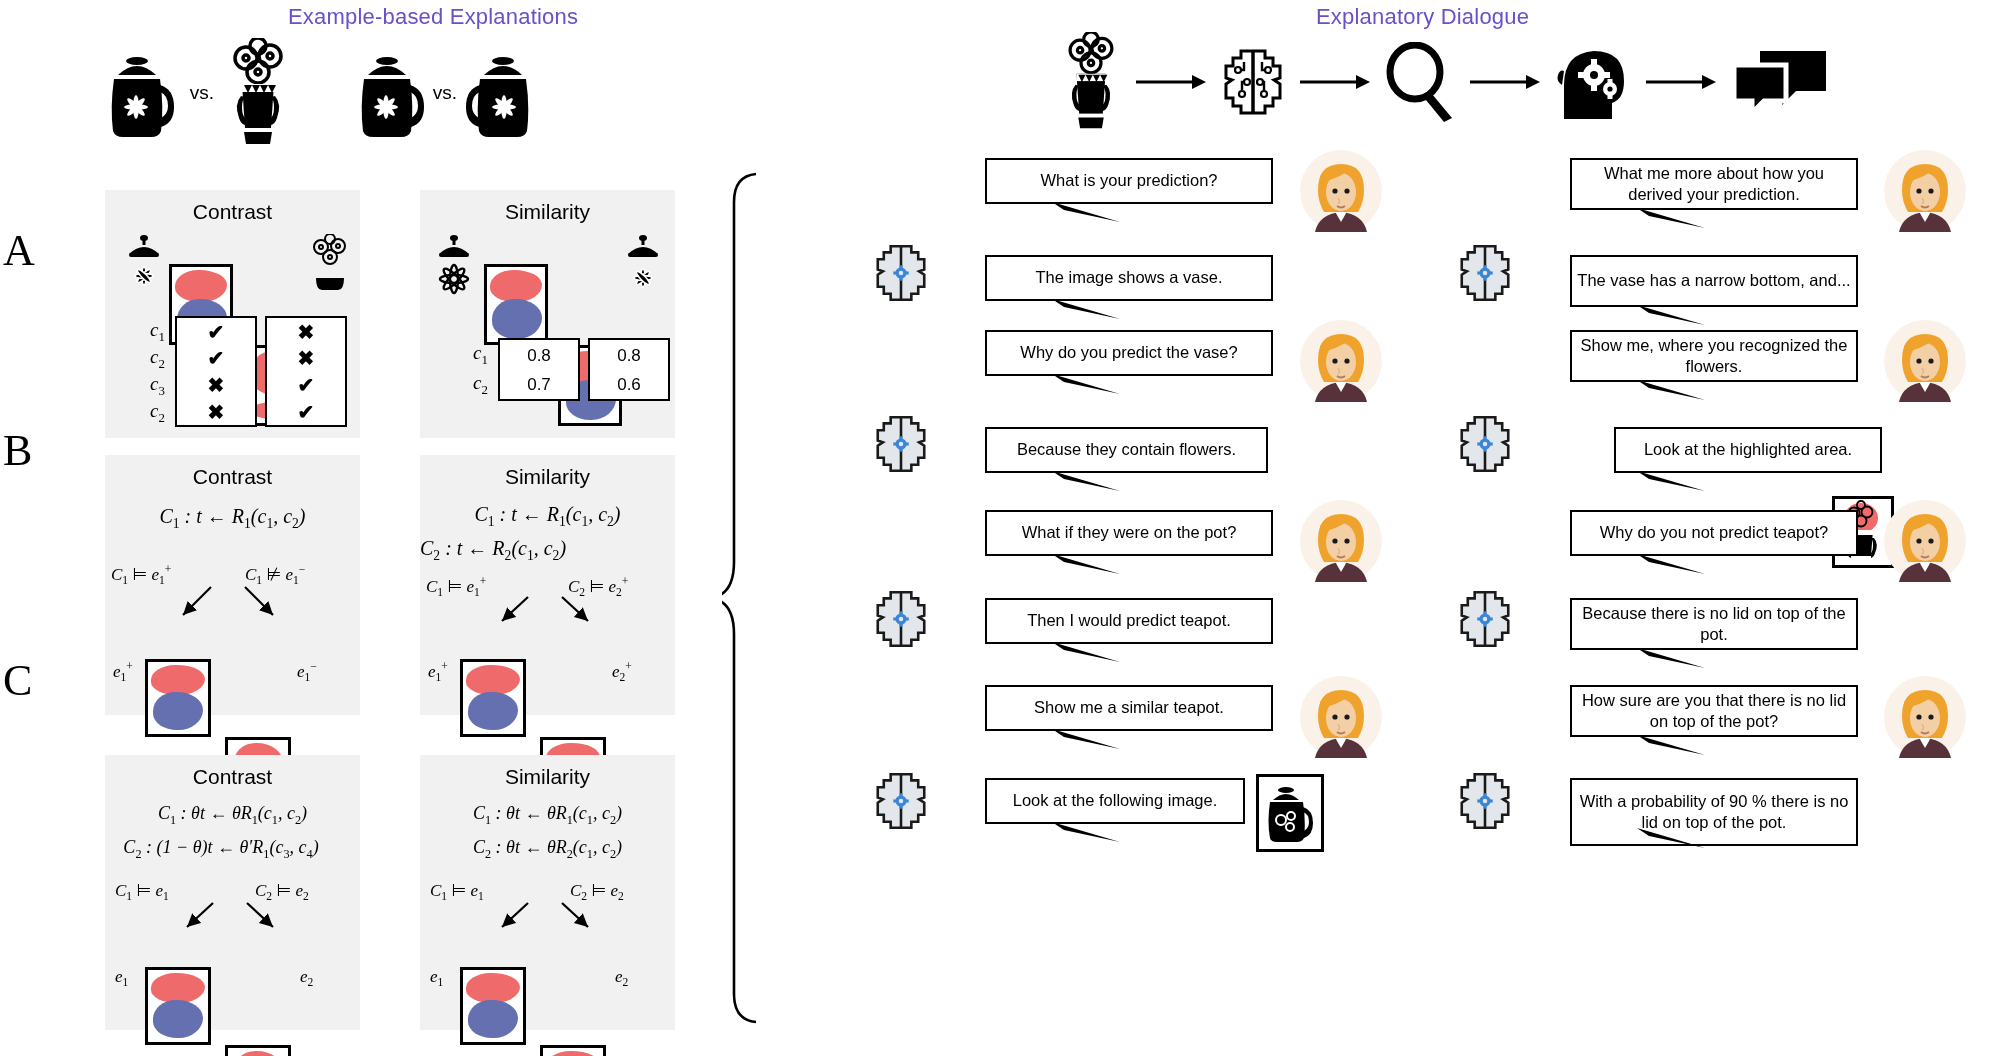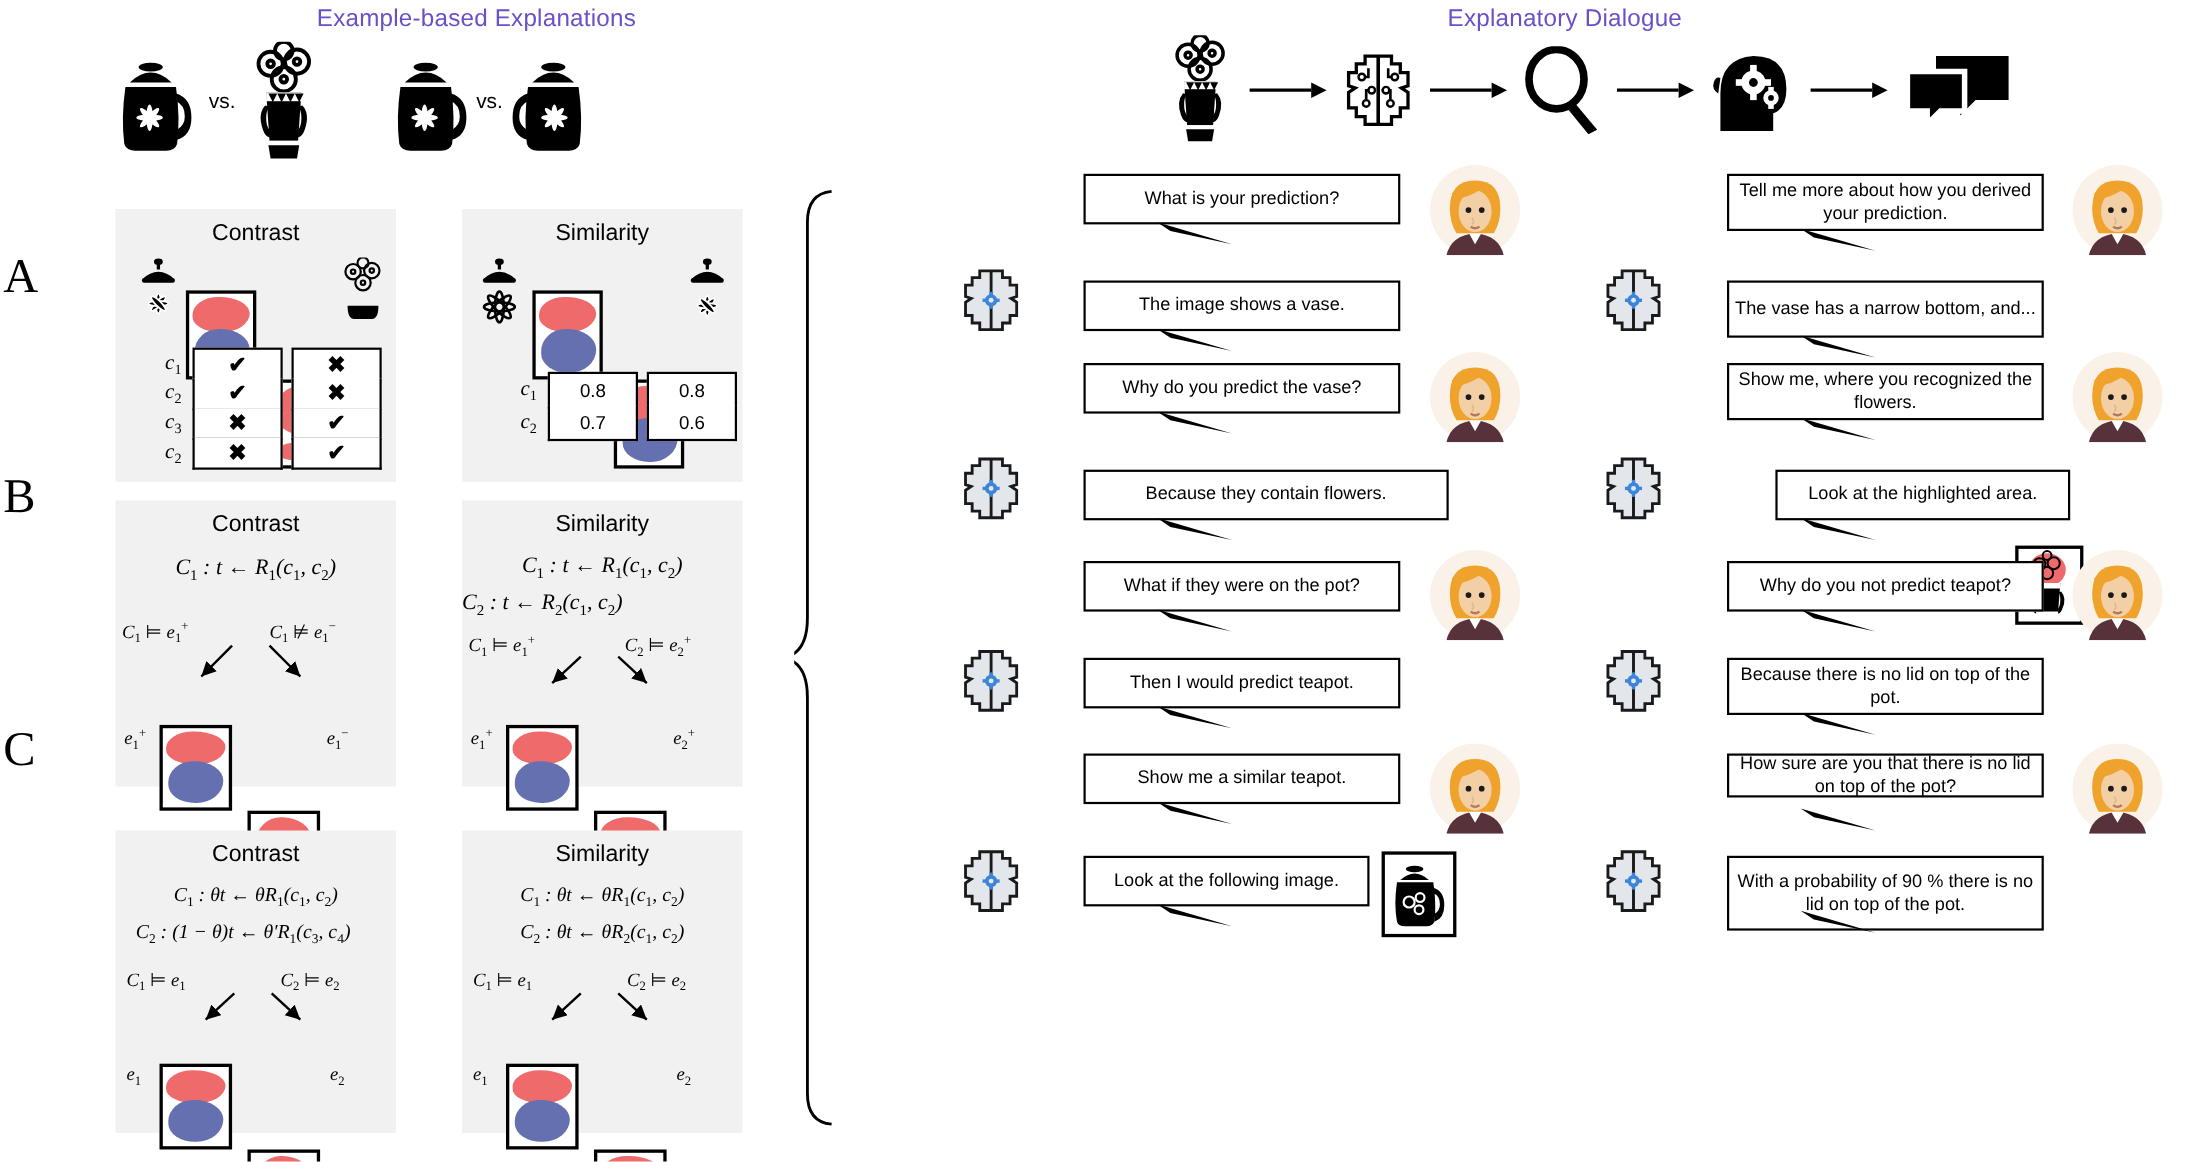--- a/index.html
+++ b/index.html
@@ -531,21 +531,21 @@
   <line x1="33" y1="5" x2="33" y2="67" stroke="#1a1a1a" stroke-width="2"></line>
   <g transform="translate(33,36)" fill="#3b86d8">
     <circle r="6.5"></circle>
       <circle r="2.6" fill="#e3e6ea"></circle>
     <rect x="-1.8" y="-9" width="3.6" height="4"></rect>
       <rect x="-1.8" y="5" width="3.6" height="4"></rect>
     <rect x="-9" y="-1.8" width="4" height="3.6"></rect>
       <rect x="5" y="-1.8" width="4" height="3.6"></rect>
   </g>
 </svg>
-<div class="bubble" style="left:985px;top:427px;width:332px;height:46px;">Because they contain flowers.</div>
+<div class="bubble" style="left:985px;top:427px;width:283px;height:46px;">Because they contain flowers.</div>
 <svg class="abs" style="left:1050px;top:469px;" width="110" height="26">
   <path d="M2 2 L70 22 L14 10 Z" fill="#000"></path>
 </svg>
 
 <div class="bubble" style="left:985px;top:510px;width:288px;height:46px;">What if they were on the pot?</div>
 <svg class="abs" style="left:1050px;top:552px;" width="110" height="26">
   <path d="M2 2 L70 22 L14 10 Z" fill="#000"></path>
 </svg>
 <div class="abs" style="left:1300px;top:500px;">
   <svg width="82" height="82" viewBox="0 0 82 82">
@@ -623,21 +623,21 @@
     <path d="M10 24 h33 q3 20 1 36 q-2 4 -7 4 h-20 q-6 0 -7 -4 q-3 -16 0 -36 Z" fill="#000"></path>
     <path d="M43 29 q10 3 10 16 q0 12 -9 15 l0 -7 q5 -3 5 -9 q0 -8 -6 -10 Z" fill="#000"></path>
     <g fill="none" stroke="#fff" stroke-width="2">
       <circle cx="21" cy="42" r="5"></circle>
         <circle cx="31" cy="38" r="4"></circle>
         <circle cx="30" cy="49" r="4"></circle>
     </g>
   </svg>
 </div>
 
-<div class="bubble" style="left:1570px;top:158px;width:288px;height:52px;">Tell me more about how you derived your prediction.</div>
+<div class="bubble" style="left:1570px;top:158px;width:288px;height:52px;">What me more about how you derived your prediction.</div>
 <svg class="abs" style="left:1635px;top:206px;" width="110" height="26">
   <path d="M2 2 L70 22 L14 10 Z" fill="#000"></path>
 </svg>
 <div class="abs" style="left:1884px;top:150px;">
   <svg width="82" height="82" viewBox="0 0 82 82">
     <circle cx="41" cy="41" r="41" fill="#faf2e8"></circle>
     <path d="M15 82 q4 -18 26 -20 q22 2 26 20 Z" fill="#57323a"></path>
     <path d="M33 58 h16 l-8 14 Z" fill="#fff"></path>
     <path d="M18 40 q0 -26 23 -26 q23 0 23 26 q0 12 -6 22 l-34 0 q-6 -10 -6 -22 Z" fill="#f0a32c"></path>
     <ellipse cx="41" cy="42" rx="15" ry="19" fill="#f3cfa5"></ellipse>
@@ -749,21 +749,21 @@
       <rect x="-1.8" y="5" width="3.6" height="4"></rect>
     <rect x="-9" y="-1.8" width="4" height="3.6"></rect>
       <rect x="5" y="-1.8" width="4" height="3.6"></rect>
   </g>
 </svg>
 <div class="bubble" style="left:1570px;top:598px;width:288px;height:52px;">Because there is no lid on top of the pot.</div>
 <svg class="abs" style="left:1635px;top:646px;" width="110" height="26">
   <path d="M2 2 L70 22 L14 10 Z" fill="#000"></path>
 </svg>
 
-<div class="bubble" style="left:1570px;top:685px;width:288px;height:40px;">How sure are you that there is no lid on top of the pot?</div>
+<div class="bubble" style="left:1570px;top:685px;width:288px;height:52px;">How sure are you that there is no lid on top of the pot?</div>
 <svg class="abs" style="left:1635px;top:733px;" width="110" height="26">
   <path d="M2 2 L70 22 L14 10 Z" fill="#000"></path>
 </svg>
 <div class="abs" style="left:1884px;top:676px;">
   <svg width="82" height="82" viewBox="0 0 82 82">
     <circle cx="41" cy="41" r="41" fill="#faf2e8"></circle>
     <path d="M15 82 q4 -18 26 -20 q22 2 26 20 Z" fill="#57323a"></path>
     <path d="M33 58 h16 l-8 14 Z" fill="#fff"></path>
     <path d="M18 40 q0 -26 23 -26 q23 0 23 26 q0 12 -6 22 l-34 0 q-6 -10 -6 -22 Z" fill="#f0a32c"></path>
     <ellipse cx="41" cy="42" rx="15" ry="19" fill="#f3cfa5"></ellipse>

